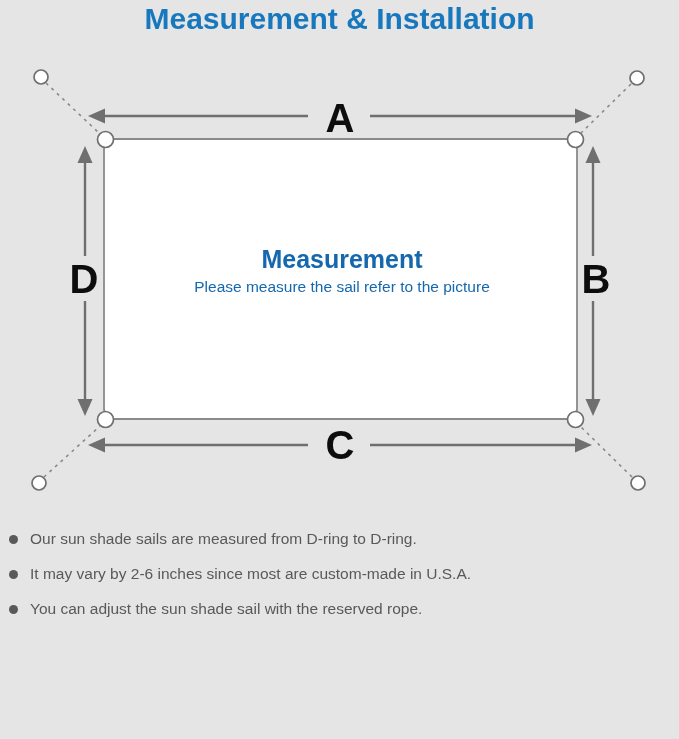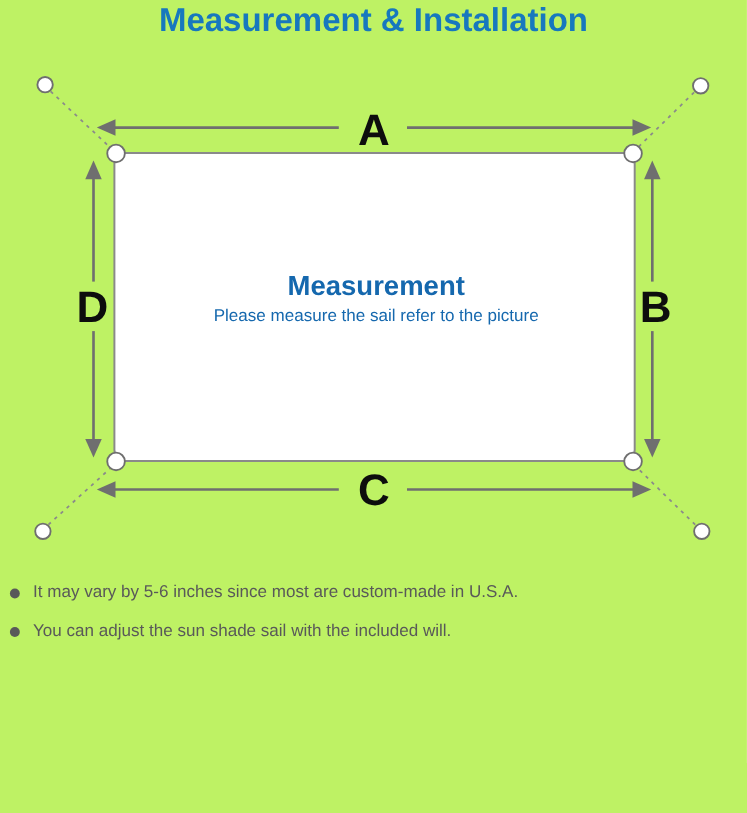--- a/index.html
+++ b/index.html
@@ -1,20 +1,20 @@
 <!DOCTYPE html>
 <html><head>
 <meta charset="utf-8">
 <style>
   html, body { margin: 0; padding: 0; background: #fff; }
   .page {
     position: relative;
     width: 679px;
     height: 739px;
-    background: #bef264;
+    background: #e5e5e5;
     overflow: hidden;
     font-family: "Liberation Sans", sans-serif;
   }
   .title {
     position: absolute;
     top: 2px;
     left: 0;
     width: 679px;
     text-align: center;
     font-size: 30px;
@@ -136,17 +136,18 @@
     <text class="dim-label" x="340" y="82" text-anchor="middle">A</text>
     <text class="dim-label" x="596" y="243" text-anchor="middle">B</text>
     <text class="dim-label" x="340" y="409" text-anchor="middle">C</text>
     <text class="dim-label" x="84" y="243" text-anchor="middle">D</text>
 
     <text class="center-title" x="342" y="218" text-anchor="middle">Measurement</text>
     <text class="center-sub" x="342" y="242" text-anchor="middle">Please measure the sail refer to the picture</text>
   </svg>
 
   <ul class="notes">
-    <li>It may vary by 5-6 inches since most are custom-made in U.S.A.</li>
-    <li>You can adjust the sun shade sail with the included will.</li>
+    <li>Our sun shade sails are measured from D-ring to D-ring.</li>
+    <li>It may vary by 2-6 inches since most are custom-made in U.S.A.</li>
+    <li>You can adjust the sun shade sail with the reserved rope.</li>
   </ul>
 
 </div>
 
 </body></html>

